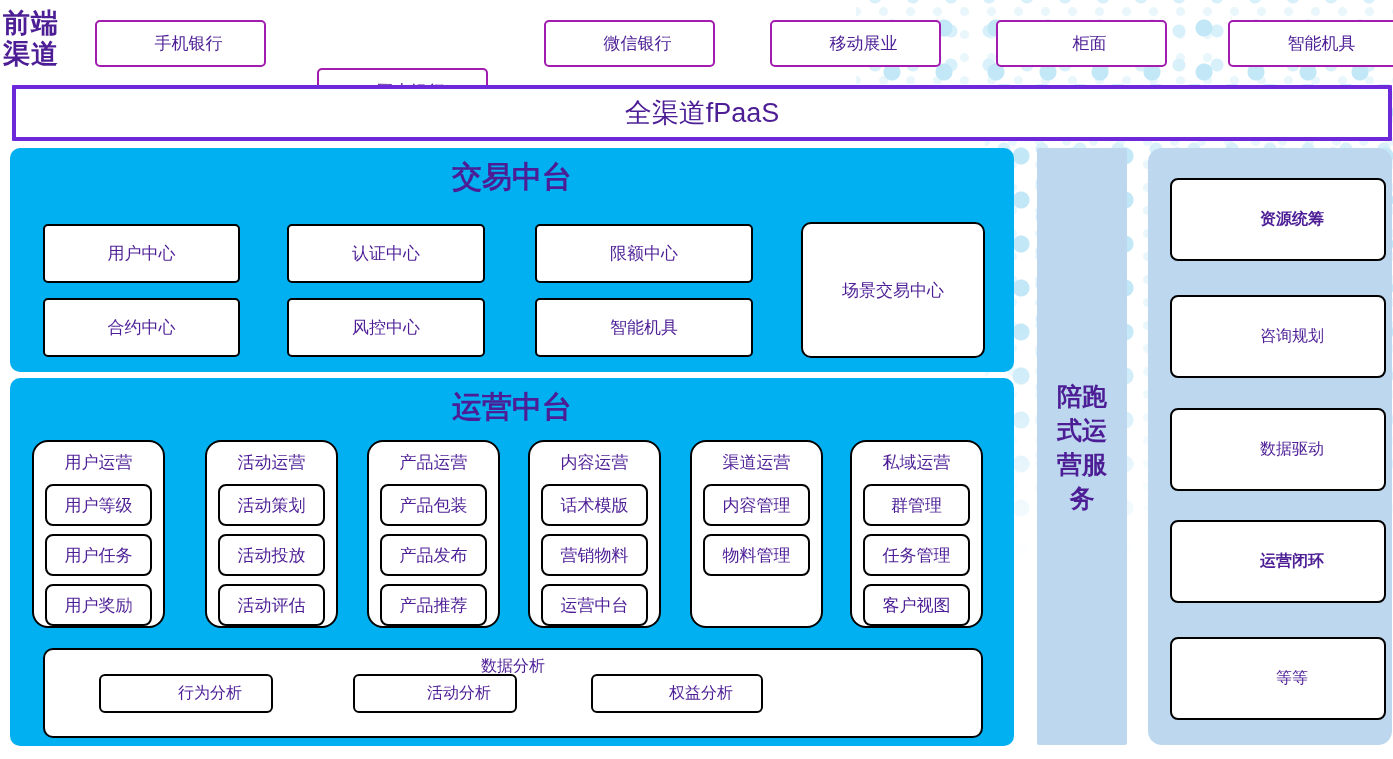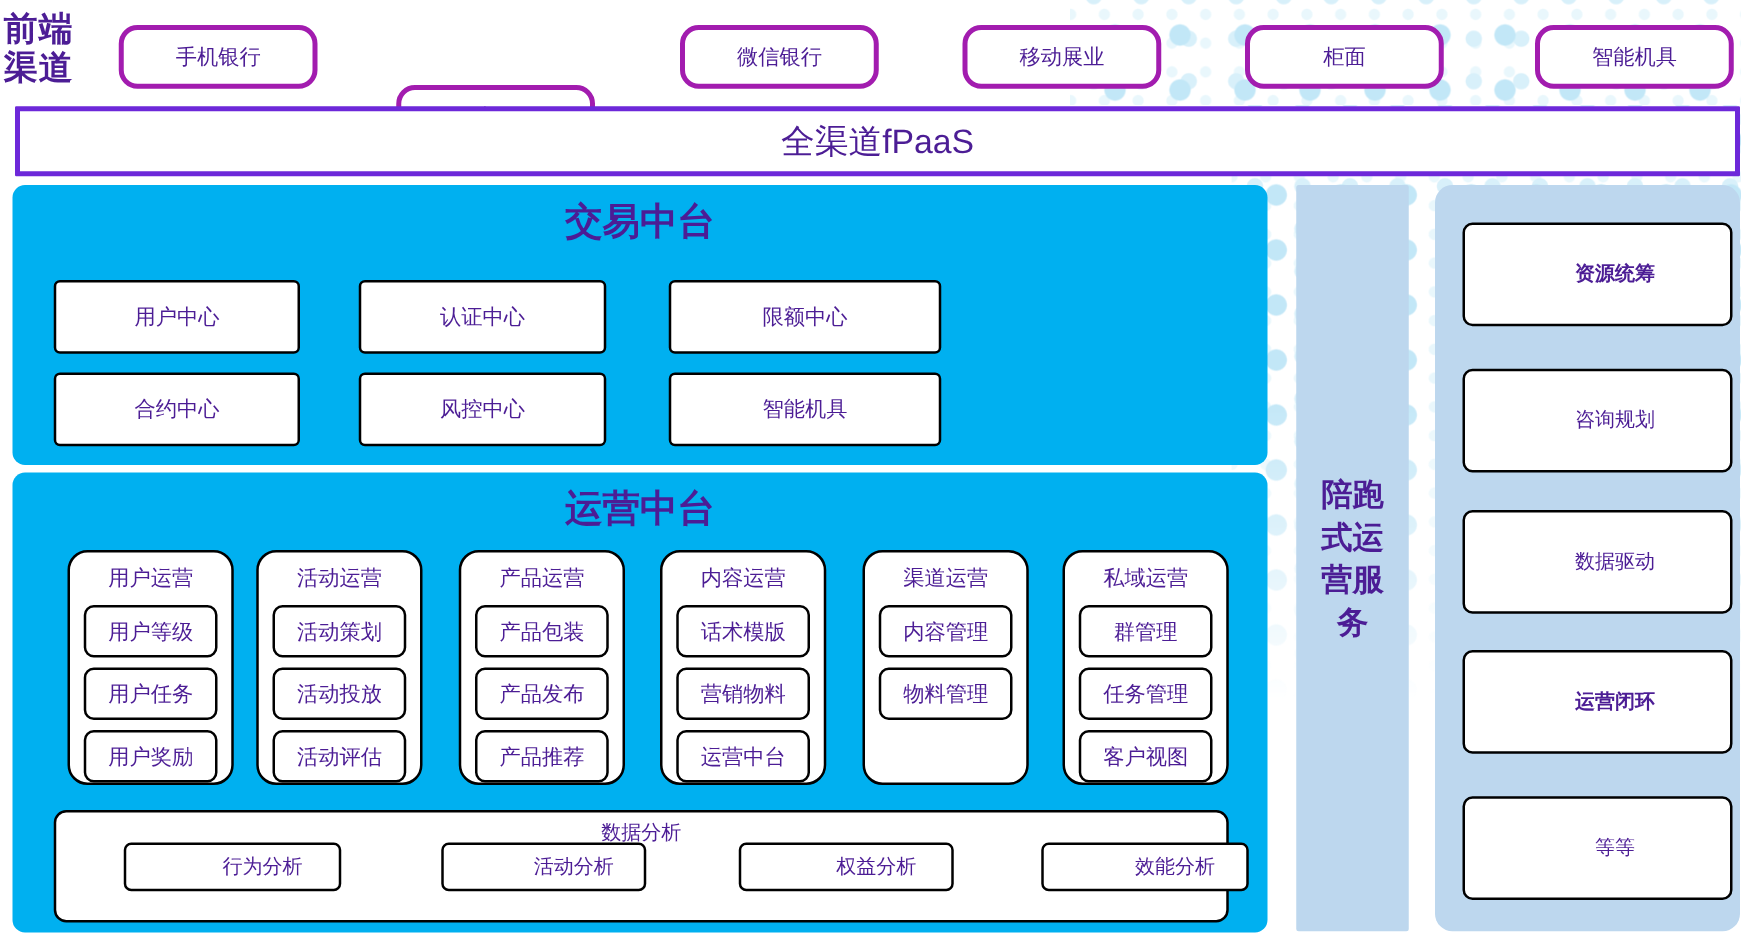--- a/index.html
+++ b/index.html
@@ -21,22 +21,22 @@
     left:985px; top:84px; width:408px; height:661px;
     -webkit-mask-image:linear-gradient(to bottom,#000 0%,#000 35%,transparent 72%);
     mask-image:linear-gradient(to bottom,#000 0%,#000 35%,transparent 72%);
   }
   .layer{ position:absolute; z-index:1; }
   .serif-title{ font-family:"Liberation Serif","DejaVu Serif",serif; font-weight:bold; }
 
   .front-label{ left:3px; top:8px; width:66px; font-size:27px; line-height:31px; letter-spacing:1px; }
 
   .channel-box{
-    top:20px; height:43px; width:151px; background:#fff; border:4px solid #a21caf; border-radius:15px;
-    display:flex; align-items:center; justify-content:center; font-size:17px;
+    top:20px; height:43px; width:151px; background:#fff; border:2px solid #a21caf; border-radius:5px;
+    display:flex; align-items:center; justify-content:center; font-size:17px;padding-left:16px;
   }
 
   .fpaas{
     left:12px; top:85px; width:1372px; height:48px; background:#fff; border:4px solid #6d28d9;
     display:flex; align-items:center; justify-content:center; font-size:27px; border-radius:1px;
   }
 
   .blue-panel{ left:10px; width:1004px; background:#00b0f0; border-radius:10px; }
   .panel-transaction{ top:148px; height:224px; }
   .panel-operation{ top:378px; height:368px; }
@@ -110,26 +110,27 @@
     <div class="panel-title serif-title">交易中台</div>
 
     <div class="center-box" style="left:33px; top:76px; width:193px;">用户中心</div>
     <div class="center-box" style="left:277px; top:76px; width:194px;">认证中心</div>
     <div class="center-box" style="left:525px; top:76px; width:214px;">限额中心</div>
 
     <div class="center-box" style="left:33px; top:150px; width:193px;">合约中心</div>
     <div class="center-box" style="left:277px; top:150px; width:194px;">风控中心</div>
     <div class="center-box" style="left:525px; top:150px; width:214px;">智能机具</div>
 
+    <div class="scene-box">场景交易中心</div>
   </div>
 
   <div class="layer blue-panel panel-operation">
     <div class="panel-title serif-title">运营中台</div>
 
-    <div class="op-group" style="left:44px;">
+    <div class="op-group" style="left:22px;">
       <div class="op-group-title">用户运营</div>
       <div class="op-item first">用户等级</div>
       <div class="op-item">用户任务</div>
       <div class="op-item">用户奖励</div>
     </div>
 
     <div class="op-group" style="left:195px;">
       <div class="op-group-title">活动运营</div>
       <div class="op-item first">活动策划</div>
       <div class="op-item">活动投放</div>
@@ -161,21 +162,20 @@
       <div class="op-item first">群管理</div>
       <div class="op-item">任务管理</div>
       <div class="op-item">客户视图</div>
     </div>
 
     <div class="analysis">
       <div class="analysis-title">数据分析</div>
       <div class="analysis-item" style="left:54px;  width:122px;">行为分析</div>
       <div class="analysis-item" style="left:308px; width:112px;">活动分析</div>
       <div class="analysis-item" style="left:546px; width:120px;">权益分析</div>
-      <div class="analysis-item" style="left:788px; width:114px;">效能分析</div>
     </div>
   </div>
 
   <div class="layer side-bar">
     <div class="side-bar-text">陪跑式运营服务</div>
   </div>
 
   <div class="layer service-panel">
     <div class="service-box bold" style="top:30px;">资源统筹</div>
     <div class="service-box" style="top:147px;">咨询规划</div>

